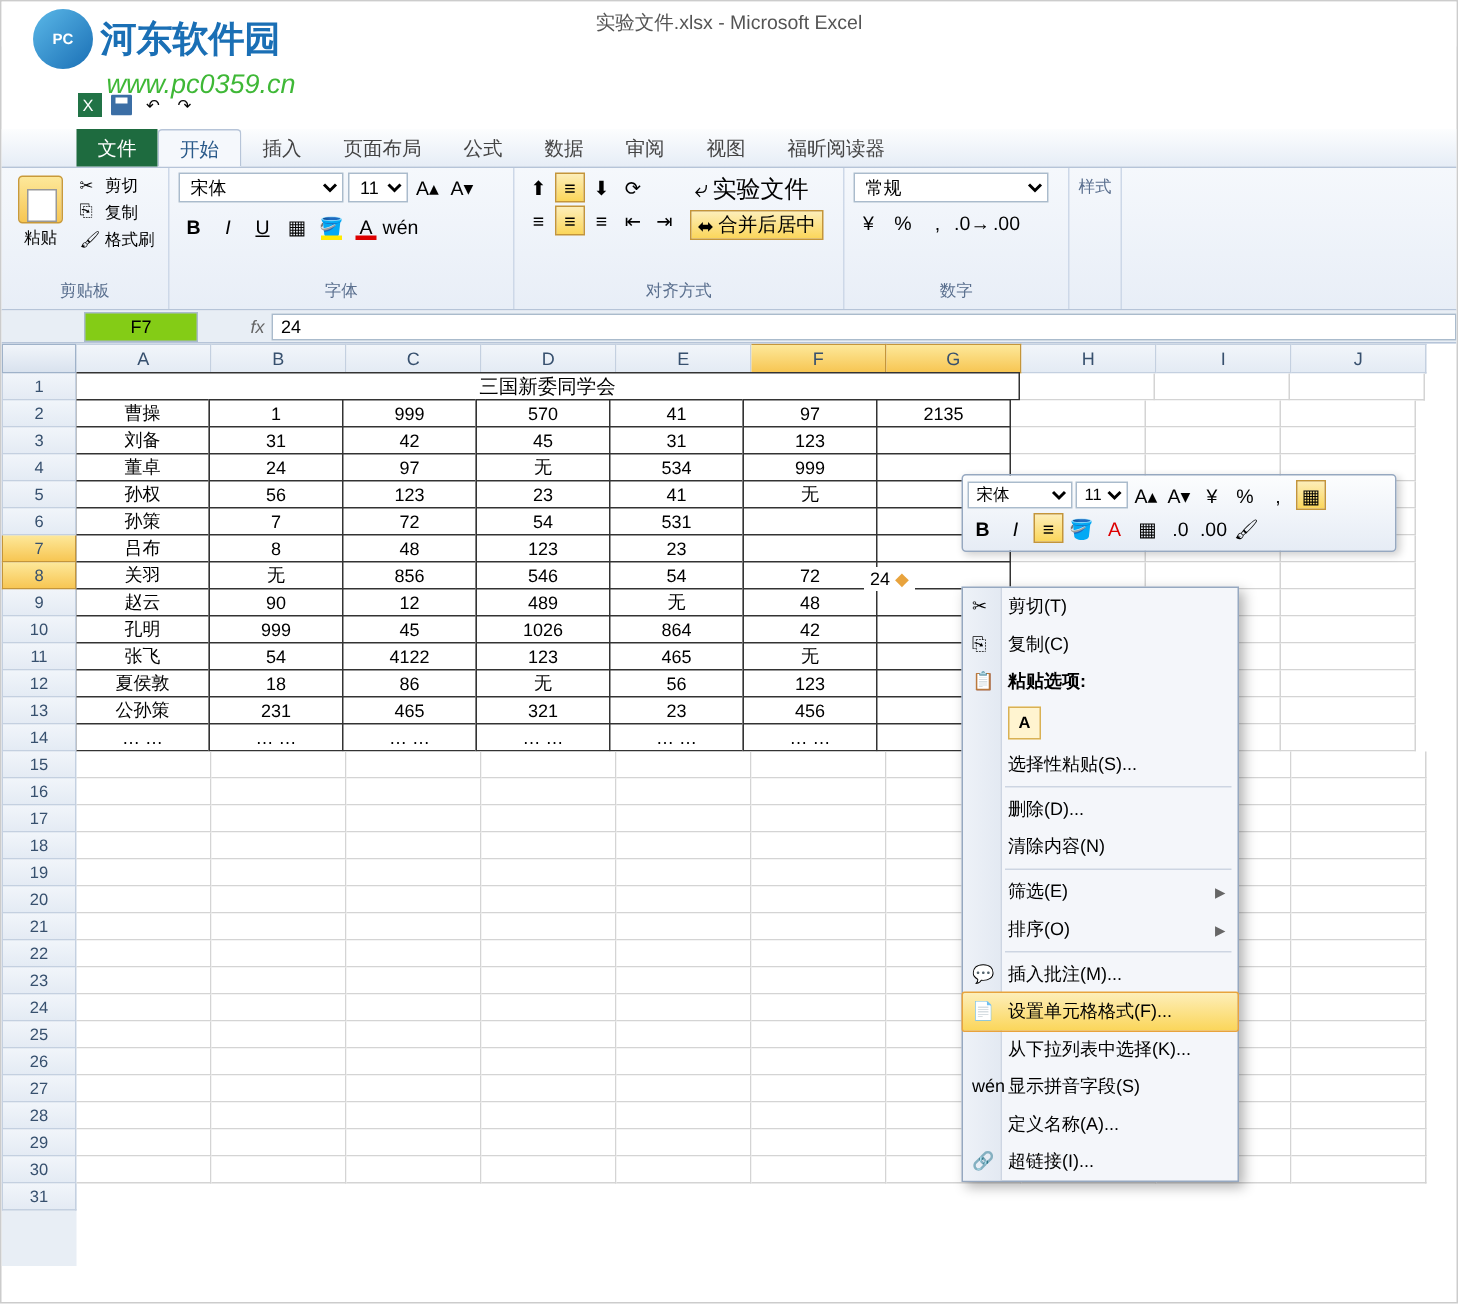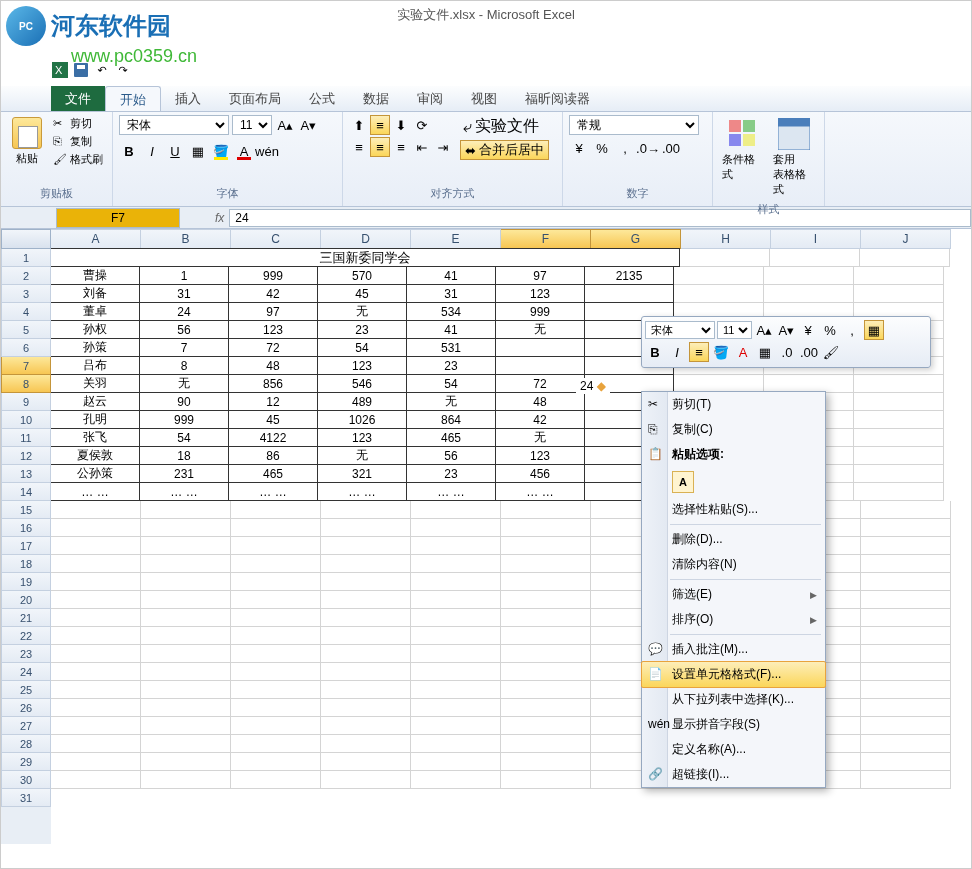--- a/index.html
+++ b/index.html
@@ -1,19 +1,19 @@
 <!DOCTYPE html>
 <html><head>
 <meta charset="utf-8">
 <style>
 *{box-sizing:border-box;margin:0;padding:0;font-family:"Microsoft YaHei","SimSun",Arial,sans-serif}
 body{background:#fff;width:972px;height:869px;position:relative;overflow:hidden;border:1px solid #ccc}
-.watermark{position:absolute;top:5px;left:5px;z-index:1000;font-size:24px;color:#1a6fb5;font-weight:bold;display:flex;align-items:center;gap:5px}
+.watermark{position:absolute;top:5px;left:21px;z-index:1000;font-size:24px;color:#1a6fb5;font-weight:bold;display:flex;align-items:center;gap:5px}
 .watermark .logo{width:40px;height:40px;background:linear-gradient(135deg,#5bb8e8,#1a6fb5);border-radius:50%;display:flex;align-items:center;justify-content:center;color:#fff;font-size:10px}
-.watermark-url{position:absolute;top:45px;left:70px;color:#3fb837;font-size:18px;z-index:1000}
+.watermark-url{position:absolute;top:45px;left:70px;color:#3fb837;font-size:18px;font-style:italic;z-index:1000}
 .titlebar{height:30px;display:flex;align-items:flex-start;justify-content:center;background:#fff;font-size:13px;color:#555;position:relative;padding-top:5px}
 .qat{position:absolute;left:50px;top:60px;display:flex;gap:3px;align-items:center}
 .qat-item{width:18px;height:18px;display:flex;align-items:center;justify-content:center;font-size:11px;cursor:pointer}
 .tabs{display:flex;background:linear-gradient(#fcfdfe,#e6edf6);height:26px;border-bottom:1px solid #b6c4d8;padding-left:50px;margin-top:55px}
 .tab{padding:4px 14px;font-size:13px;color:#444;cursor:pointer}
 .tab.file{background:#1e6b3f;color:#ffffff}
 .tab.active{background:#f5f8fc;border:1px solid #b6c4d8;border-bottom:none;border-radius:3px 3px 0 0;color:#2a5a8a}
 .ribbon{background:linear-gradient(#f5f8fc,#e8eef7);height:95px;border-bottom:1px solid #b6c4d8;display:flex}
 .group{border-right:1px solid #cdd8e8;padding:3px 6px;display:flex;flex-direction:column;justify-content:space-between;position:relative}
 .group-title{text-align:center;font-size:11px;color:#5a6f8e;padding:2px 0}
@@ -28,21 +28,21 @@
 .font-select{border:1px solid #abc;background:#fff;font-size:12px;padding:1px 3px;height:20px}
 .font-name{width:110px}
 .font-size{width:40px}
 .fmt-btn{width:20px;height:20px;border:1px solid transparent;display:flex;align-items:center;justify-content:center;font-size:13px;cursor:pointer}
 .fmt-btn.active{background:linear-gradient(#fdeeb9,#fbd65a);border:1px solid #c4953a}
 .align-grid{display:flex;flex-direction:column;gap:2px}
 .align-row{display:flex;gap:1px}
 .big-btn{display:flex;flex-direction:column;align-items:center;font-size:11px;padding:3px;width:48px;cursor:pointer}
 .big-btn-icon{width:32px;height:32px;margin-bottom:2px}
 .namebox-row{display:flex;height:22px;border-bottom:1px solid #b6c4d8;align-items:center;background:#e8eef5}
-.namebox{width:124px;background:#eab308;border:1px solid #abc;font-size:12px;padding:2px 22px;margin:0 30px 0 55px;text-align:center}
+.namebox{width:76px;background:#84cc16;border:1px solid #abc;font-size:12px;padding:2px 22px;margin:0 30px 0 55px;text-align:center}
 .fx-label{font-style:italic;font-size:12px;color:#666;margin:0 5px}
 .formula-bar{flex:1;background:#fff;border:1px solid #abc;font-size:12px;padding:2px 5px;height:18px}
 .sheet-area{display:flex;height:615px;overflow:hidden}
 .rowheads{width:50px;background:#e8eef5}
 .corner{height:20px;background:linear-gradient(#f1f5fa,#d9e2ee);border:1px solid #9fb2c9}
 .rowhead{height:18px;border:1px solid #c4d0e0;border-top:none;text-align:center;font-size:11px;color:#37506e;background:linear-gradient(#f1f5fa,#e4ebf4);display:flex;align-items:center;justify-content:center}
 .rowhead.selected{background:linear-gradient(#fde89a,#f7c653);border-color:#c4953a}
 .grid-wrap{flex:1;overflow:hidden}
 .colheads{display:flex;height:20px}
 .colhead{width:90px;border:1px solid #c4d0e0;border-left:none;text-align:center;font-size:12px;color:#37506e;background:linear-gradient(#f1f5fa,#e4ebf4);display:flex;align-items:center;justify-content:center}
@@ -199,43 +199,20 @@
         <span class="fmt-btn">%</span>
         <span class="fmt-btn">,</span>
         <span class="fmt-btn">.0→</span>
         <span class="fmt-btn">.00</span>
       </div>
     </div>
     <div class="group-title">数字</div>
   </div>
 
   <div class="group">
-    <div class="group-body">
-      <div class="big-btn">
-        <div class="big-btn-icon">
-            <svg width="32" height="32">
-              <rect x="2" y="2" width="12" height="12" fill="#e88"></rect>
-              <rect x="16" y="2" width="12" height="12" fill="#8c8"></rect>
-              <rect x="2" y="16" width="12" height="12" fill="#88e"></rect>
-              <rect x="16" y="16" width="12" height="12" fill="#ee8"></rect>
-            </svg>
-          </div>
-        <span>条件格式</span>
-      </div>
-      <div class="big-btn">
-        <div class="big-btn-icon">
-            <svg width="32" height="32">
-              <rect width="32" height="8" fill="#4a7ebb"></rect>
-              <rect y="8" width="32" height="24" fill="#dce6f1" stroke="#4a7ebb"></rect>
-            </svg>
-          </div>
-        <span style="white-space:pre-line">套用
-表格格式</span>
-      </div>
-    </div>
     <div class="group-title">样式</div>
   </div>
 </div>
 
 <div class="namebox-row">
   <input class="namebox" value="F7" style="">
   <span class="fx-label">fx</span>
   <input class="formula-bar" value="24" style="">
 </div>
 

